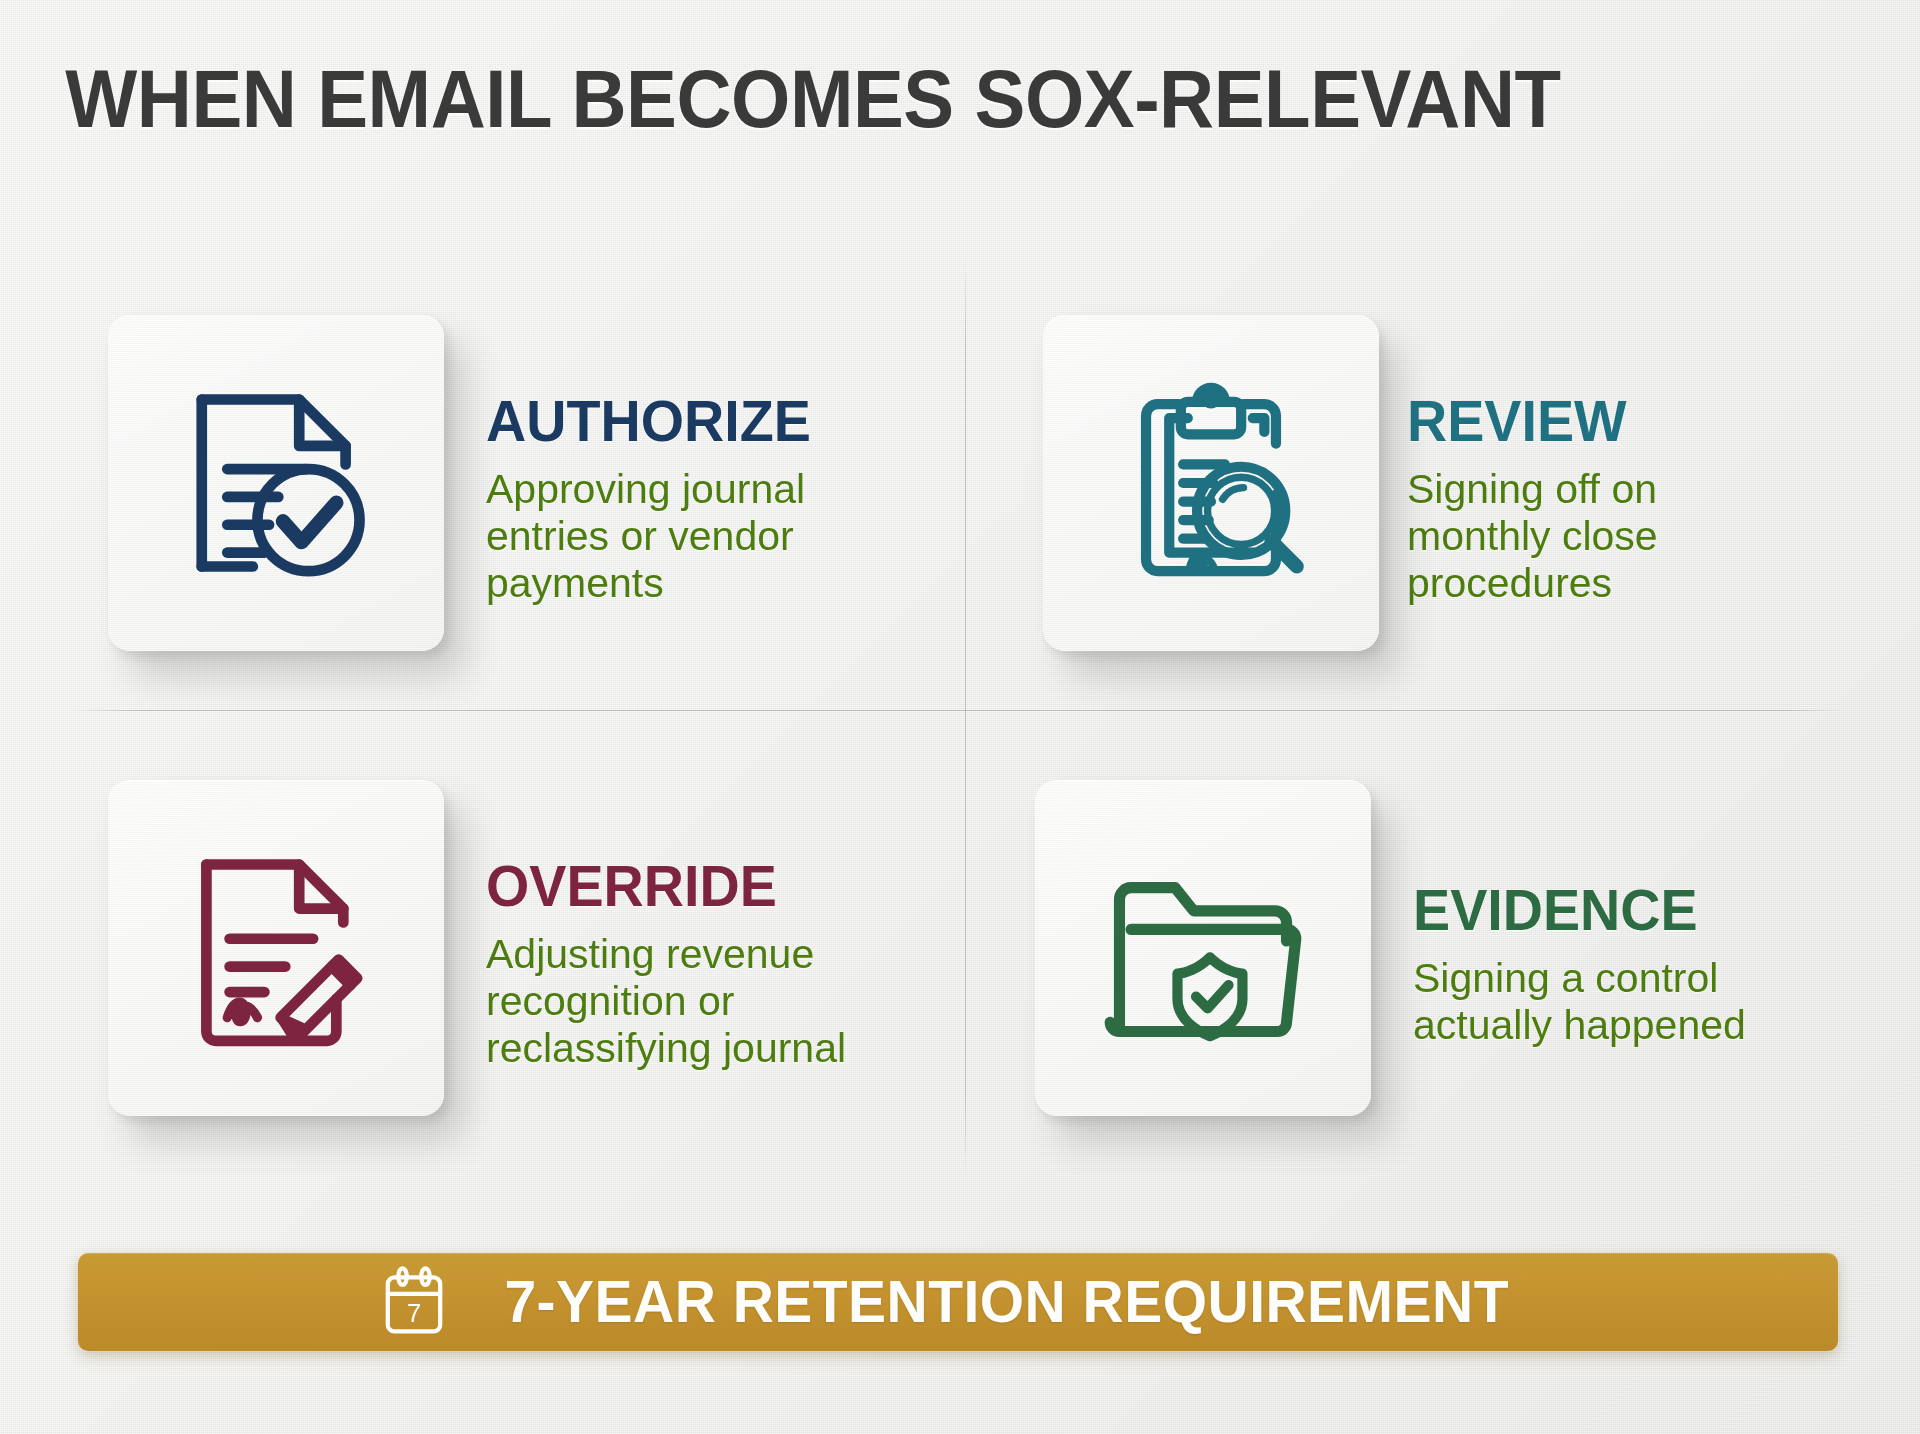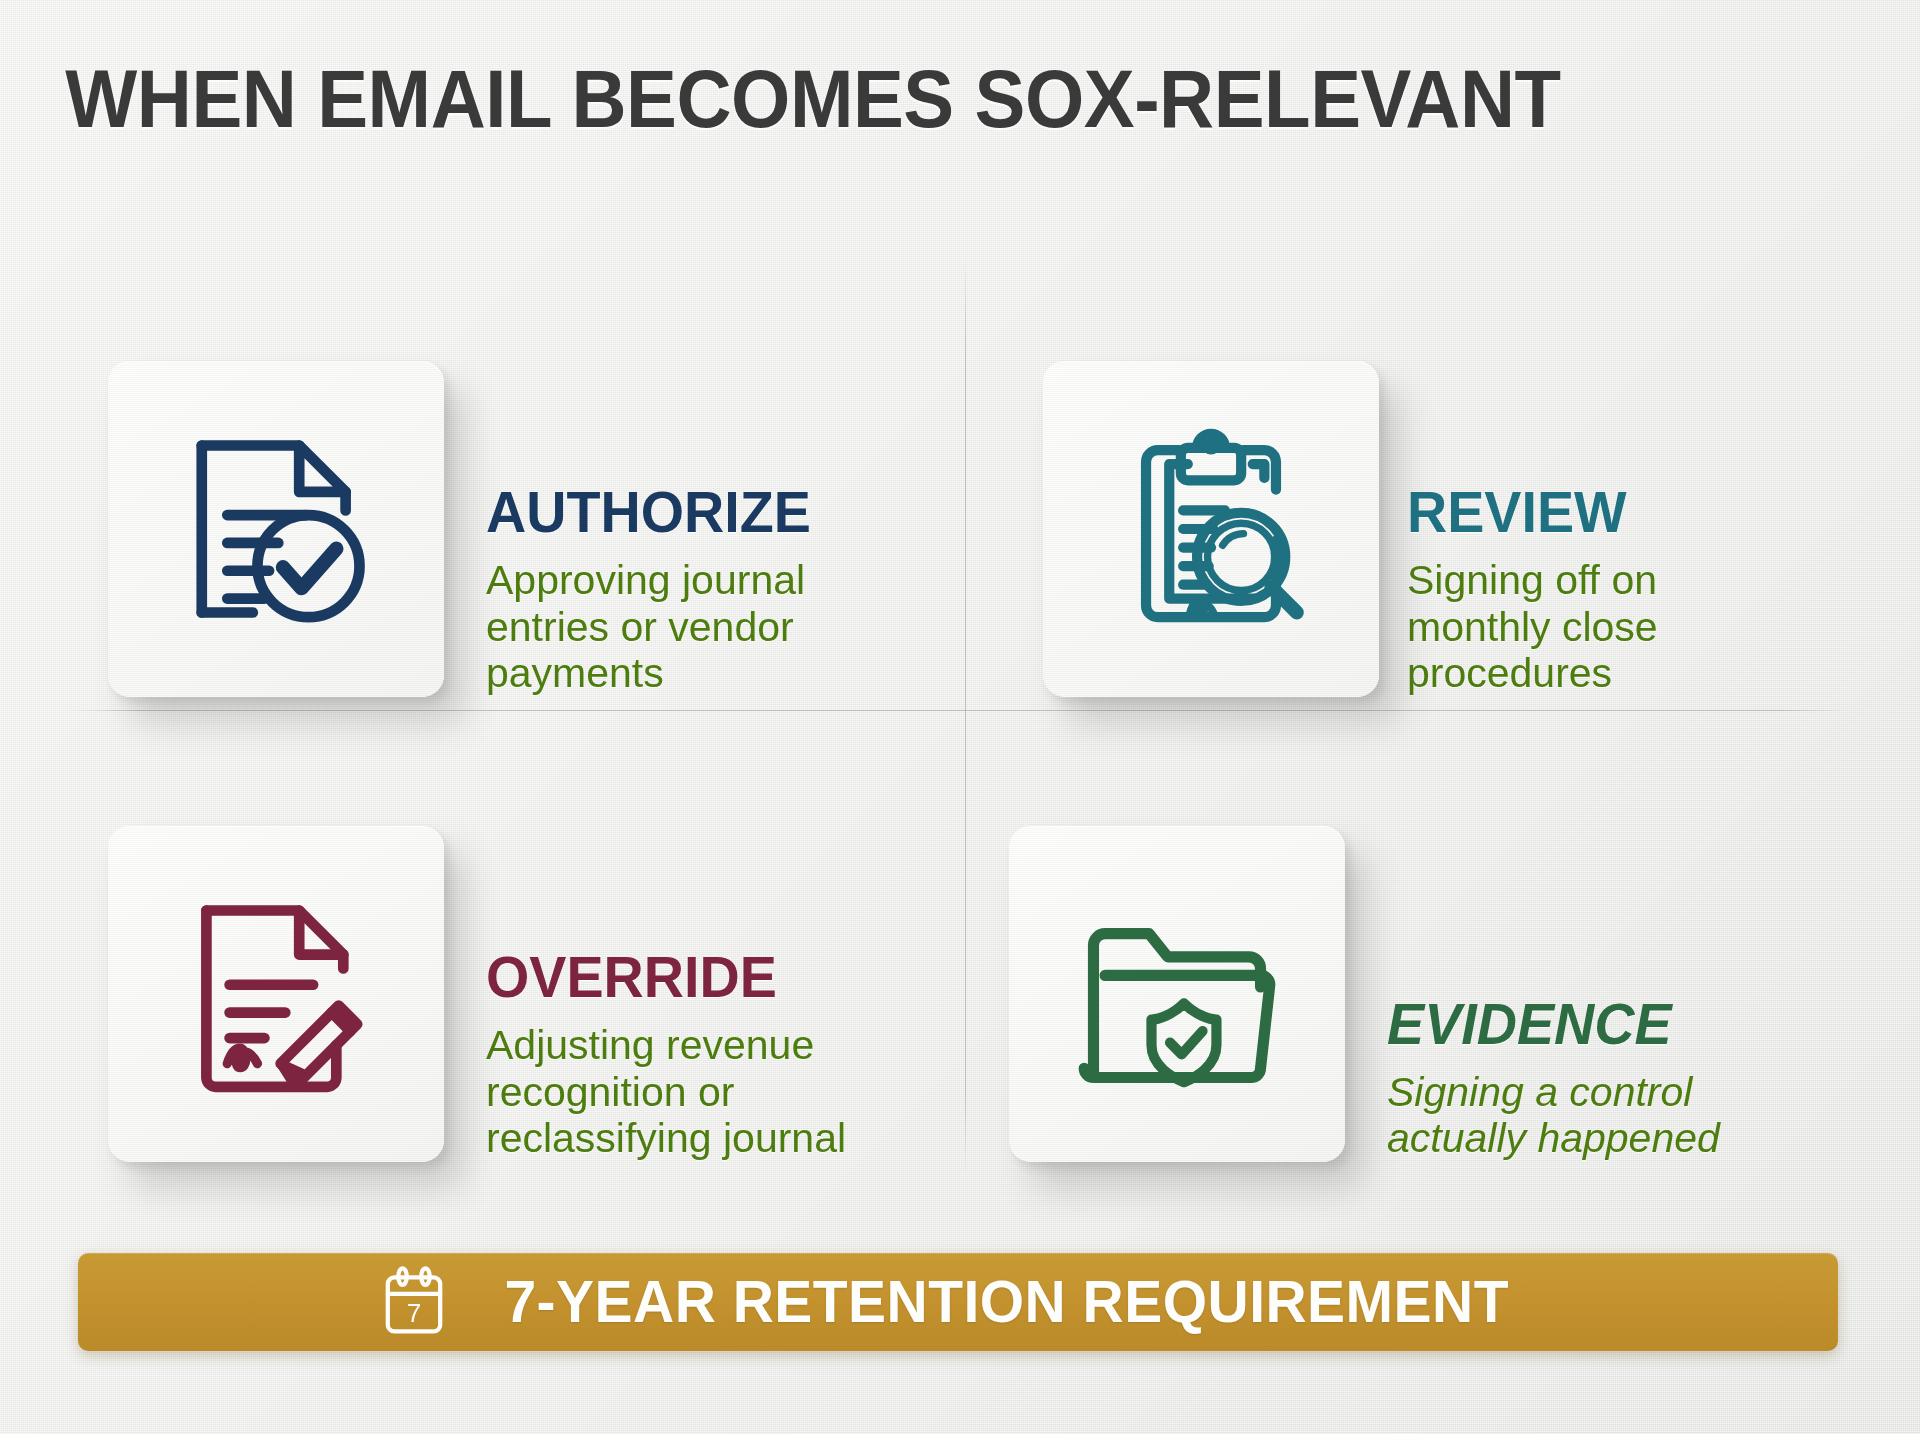--- a/index.html
+++ b/index.html
@@ -89,28 +89,28 @@
     height: 1px;
     background: linear-gradient(90deg,
       rgba(150,150,150,0) 0%,
       rgba(150,150,150,0.55) 4%,
       rgba(150,150,150,0.55) 96%,
       rgba(150,150,150,0) 100%);
   }
 
   .quad {
     display: flex;
-    align-items: flex-end;
+    align-items: center;
     gap: 42px;
     padding: 18px 34px 18px 34px;
   }
   .quad.q-tl { padding-left: 38px; }
   .quad.q-tr { padding-left: 78px; gap: 28px; }
   .quad.q-bl { padding-left: 38px; }
-  .quad.q-br { padding-left: 44px; font-style: italic; }
+  .quad.q-br { padding-left: 70px; }
 
   
   .tile {
     flex: 0 0 auto;
     width: 336px;
     height: 336px;
     border-radius: 22px;
     background: linear-gradient(150deg, #fbfbfa 0%, #f6f6f4 55%, #f1f1ef 100%);
     box-shadow:
       22px 26px 34px rgba(80,80,80,0.22),

